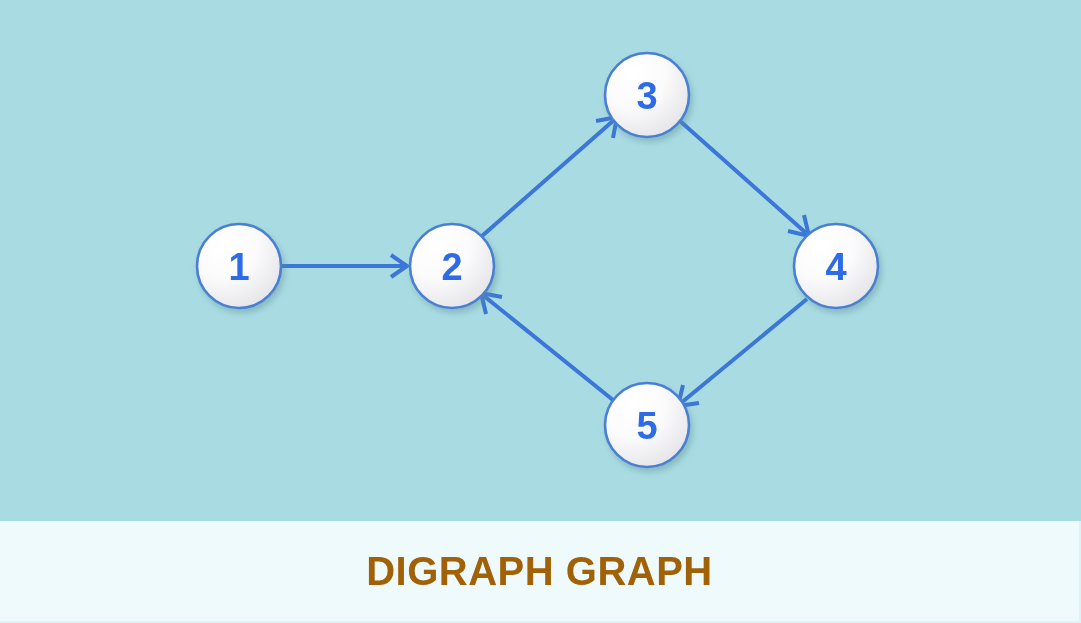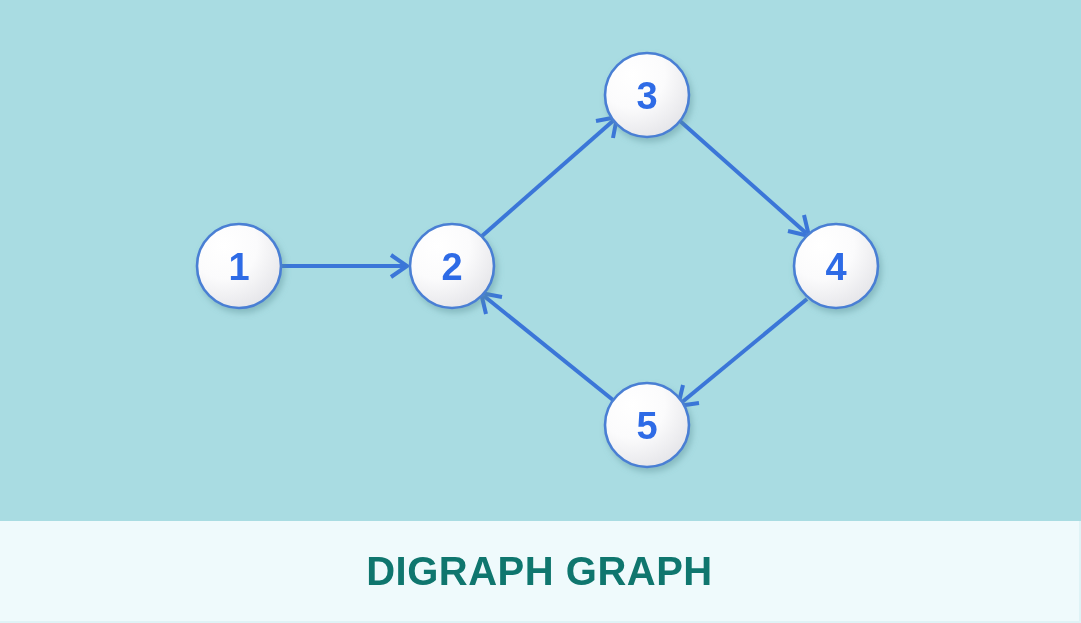--- a/index.html
+++ b/index.html
@@ -49,21 +49,21 @@
     border-bottom: 2px solid #dff3f6;
     display: flex;
     align-items: center;
     justify-content: center;
   }
   #caption-title {
     font-family: "Liberation Sans", sans-serif;
     font-weight: bold;
     font-size: 40px;
     letter-spacing: 0.5px;
-    color: #0f766e;
+    color: #a16207;
     text-transform: uppercase;
     white-space: nowrap;
     line-height: 1;
     margin: 8px;
   }
 </style>
 </head>
 <body>
 
 <div id="stage">

